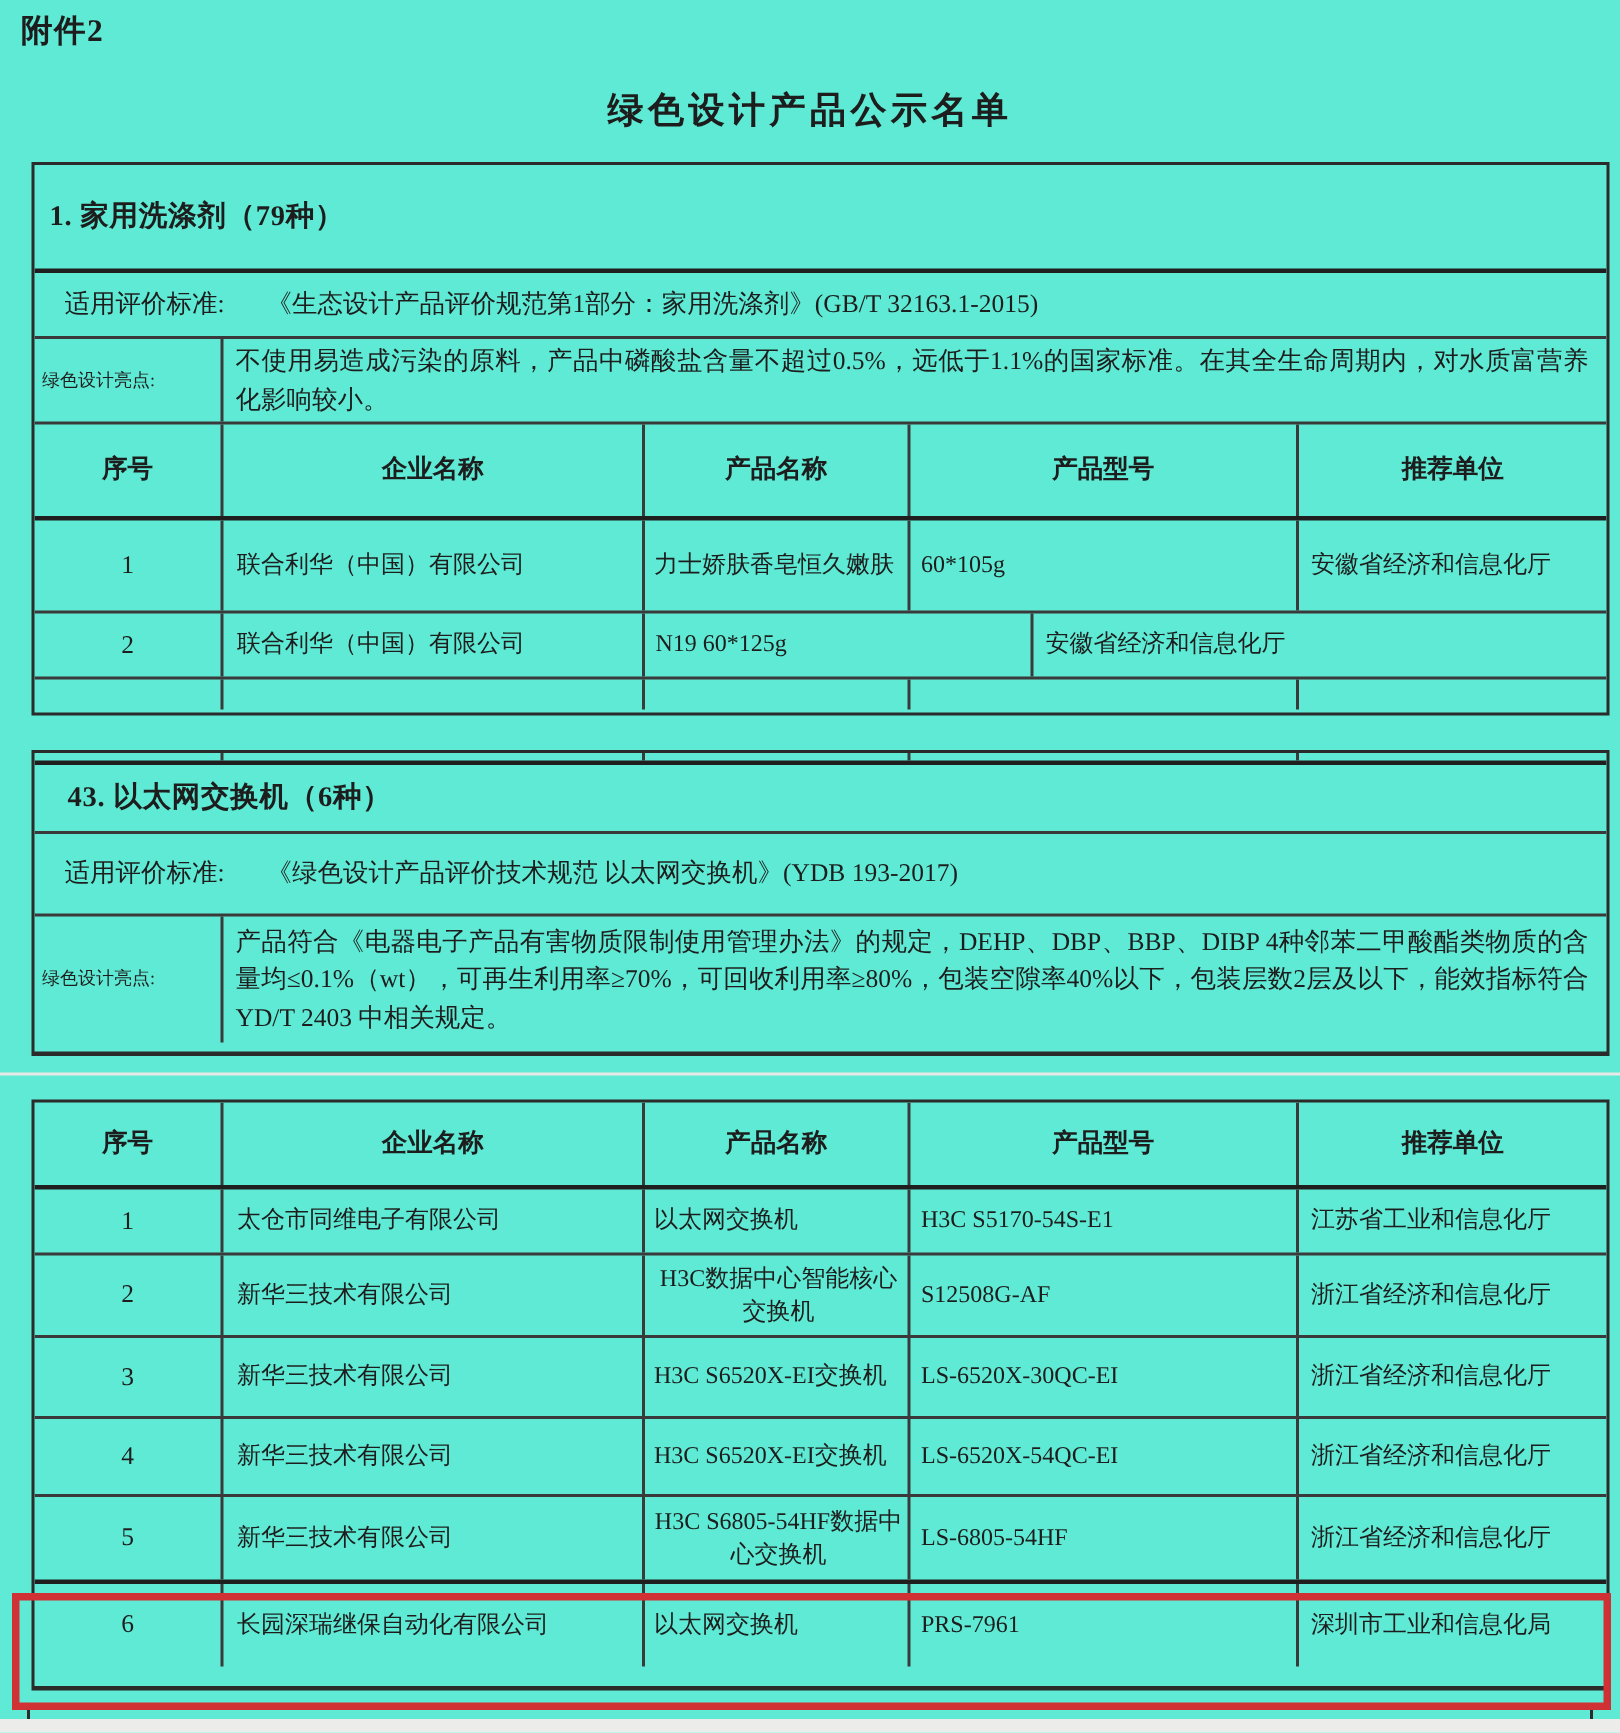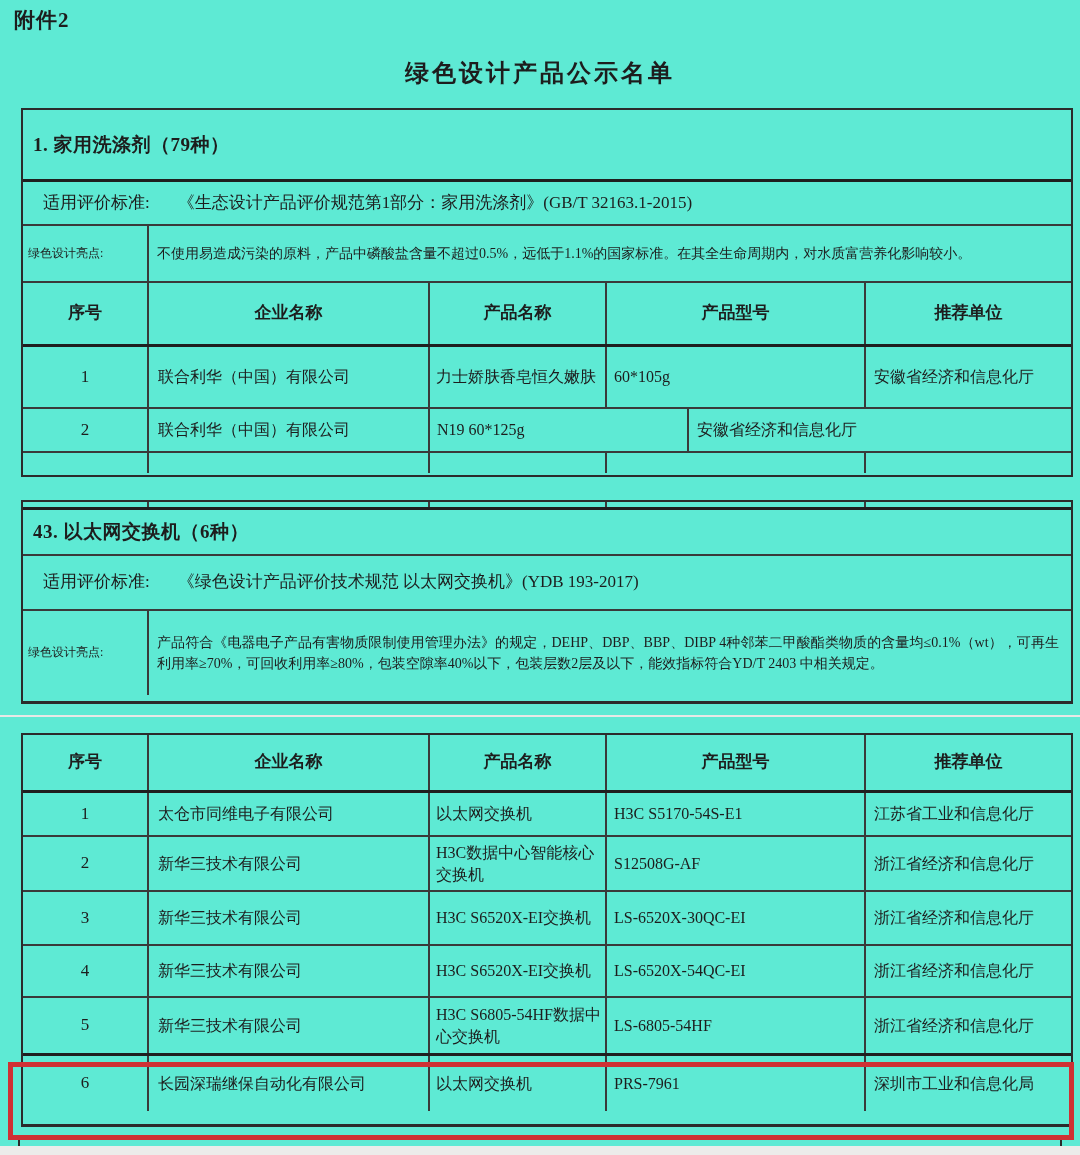--- a/index.html
+++ b/index.html
@@ -13,30 +13,30 @@
   .doc-title{position:absolute;left:0;top:57px;width:1080px;text-align:center;font-size:24px;font-weight:bold;letter-spacing:3px;}
   .tbl{position:absolute;left:21px;width:1052px;box-sizing:border-box;border:2px solid #2b2b2b;overflow:hidden;background:transparent;}
   .tbl.bthick{border-bottom-width:3px;}
   .tr{display:flex;align-items:stretch;border-bottom:2px solid #3a3a3a;box-sizing:border-box;}
   .tr.bb3{border-bottom:3px solid #1f1f1f;}
   .tr.bb0{border-bottom:none;}
   .td{box-sizing:border-box;border-right:2px solid #3a3a3a;display:flex;align-items:center;font-size:16px;line-height:1.32;overflow:hidden;}
   .td:last-child{border-right:none;}
   .c1{flex:0 0 126px;justify-content:center;font-size:17px;}
   .c2{flex:0 0 281px;padding-left:9px;}
-  .c3{flex:0 0 177px;padding-left:6px;padding-right:3px;}
+  .c3{flex:0 0 177px;padding-left:6px;padding-right:3px;text-align:center;}
   .c4{flex:0 0 259px;padding-left:7px;}
   .c5{flex:1 1 auto;padding-left:8px;}
   .hdr .td{justify-content:center;font-weight:bold;font-size:17px;padding:0;}
   .full{flex:1 1 auto;border-right:none;padding-left:10px;}
   .sect{font-size:19px;font-weight:bold;letter-spacing:0.5px;}
   .lblrow .full{font-size:17px;padding-left:20px;}
   .lbl-gap{margin-right:28px;white-space:nowrap;}
   .hl-label{flex:0 0 126px;padding-left:5px;font-size:12px;}
-  .hl-text{flex:1 1 auto;border-right:none;padding:5px 12px 5px 8px;font-size:14px;line-height:1.5;text-align:justify;}
+  .hl-text{flex:1 1 auto;border-right:none;padding:5px 12px 5px 8px;font-size:17px;line-height:1.5;text-align:justify;}
   .redbox{position:absolute;left:8px;top:1062px;width:1066px;height:78px;box-sizing:border-box;border:5px solid #cf3134;z-index:6;}
   .seam{position:absolute;left:0;top:715px;width:1080px;height:2px;background:#e8e8e6;}
   .strip-bottom{position:absolute;left:0;top:1146px;width:1080px;height:9px;background:#ececea;}
   .tick{position:absolute;width:2px;height:8px;background:#2b2b2b;top:1140px;}
   .tick.l{left:18px;}
   .tick.r{left:1060px;}
 </style>
 </head>
 <body>
 
@@ -89,21 +89,21 @@
   </div>
 
   <div class="tbl bthick" style="top:500px;height:204px;">
     <div class="tr bb3" style="height:8px;">
       <div class="td c1"></div>
         <div class="td c2"></div>
         <div class="td c3"></div>
         <div class="td c4"></div>
         <div class="td c5"></div>
     </div>
-    <div class="tr" style="height:46px;">
+    <div class="tr" style="height:46px;padding-left:12px;">
       <div class="td full sect">43. 以太网交换机（6种）</div>
     </div>
     <div class="tr lblrow" style="height:55px;">
       <div class="td full">
         <span class="lbl-gap">适用评价标准:</span>
         <span>《绿色设计产品评价技术规范 以太网交换机》(YDB 193-2017)</span>
       </div>
     </div>
     <div class="tr bb0" style="height:84px;">
       <div class="td hl-label">绿色设计亮点:</div>

